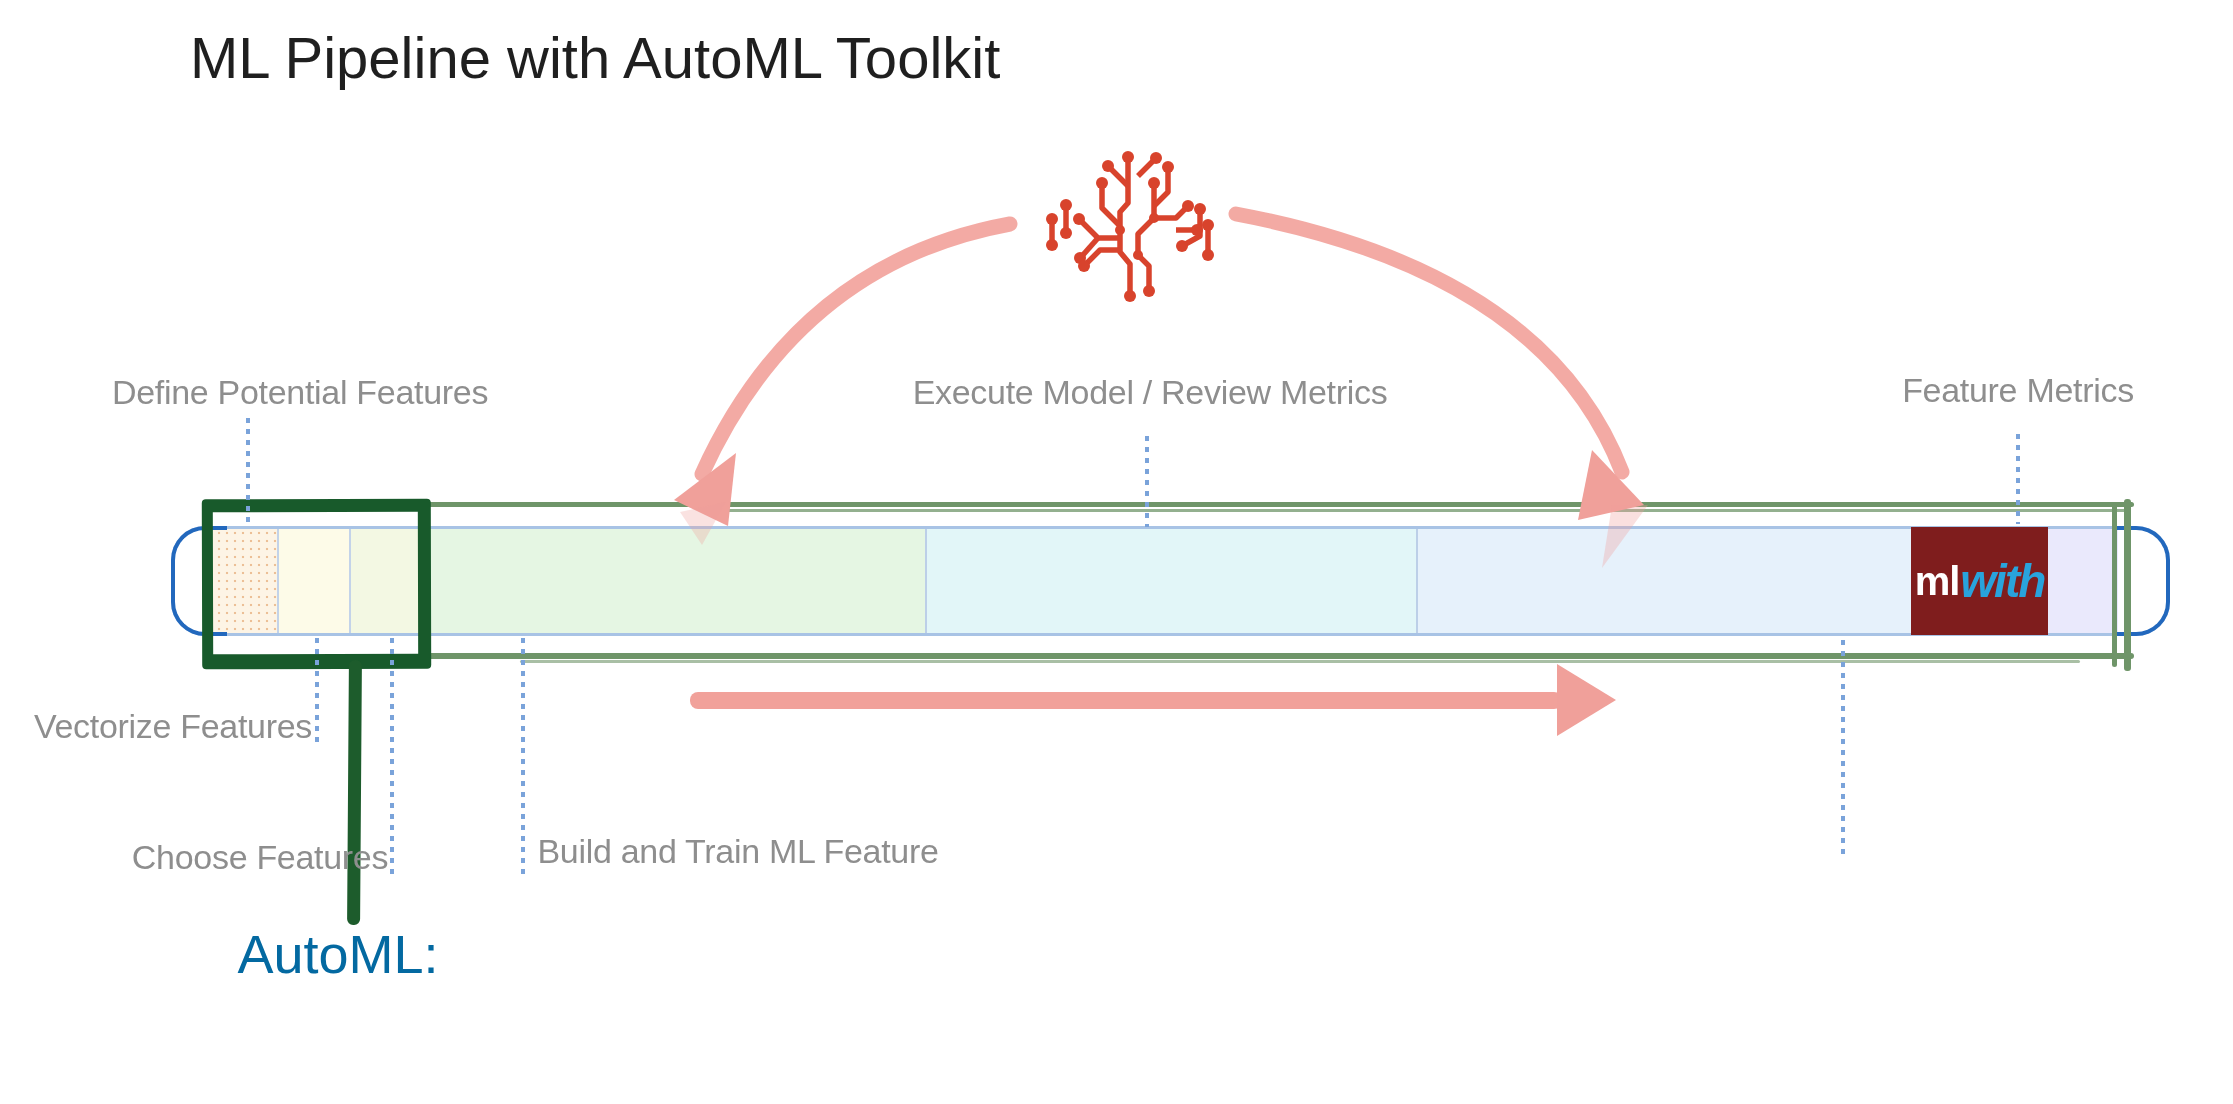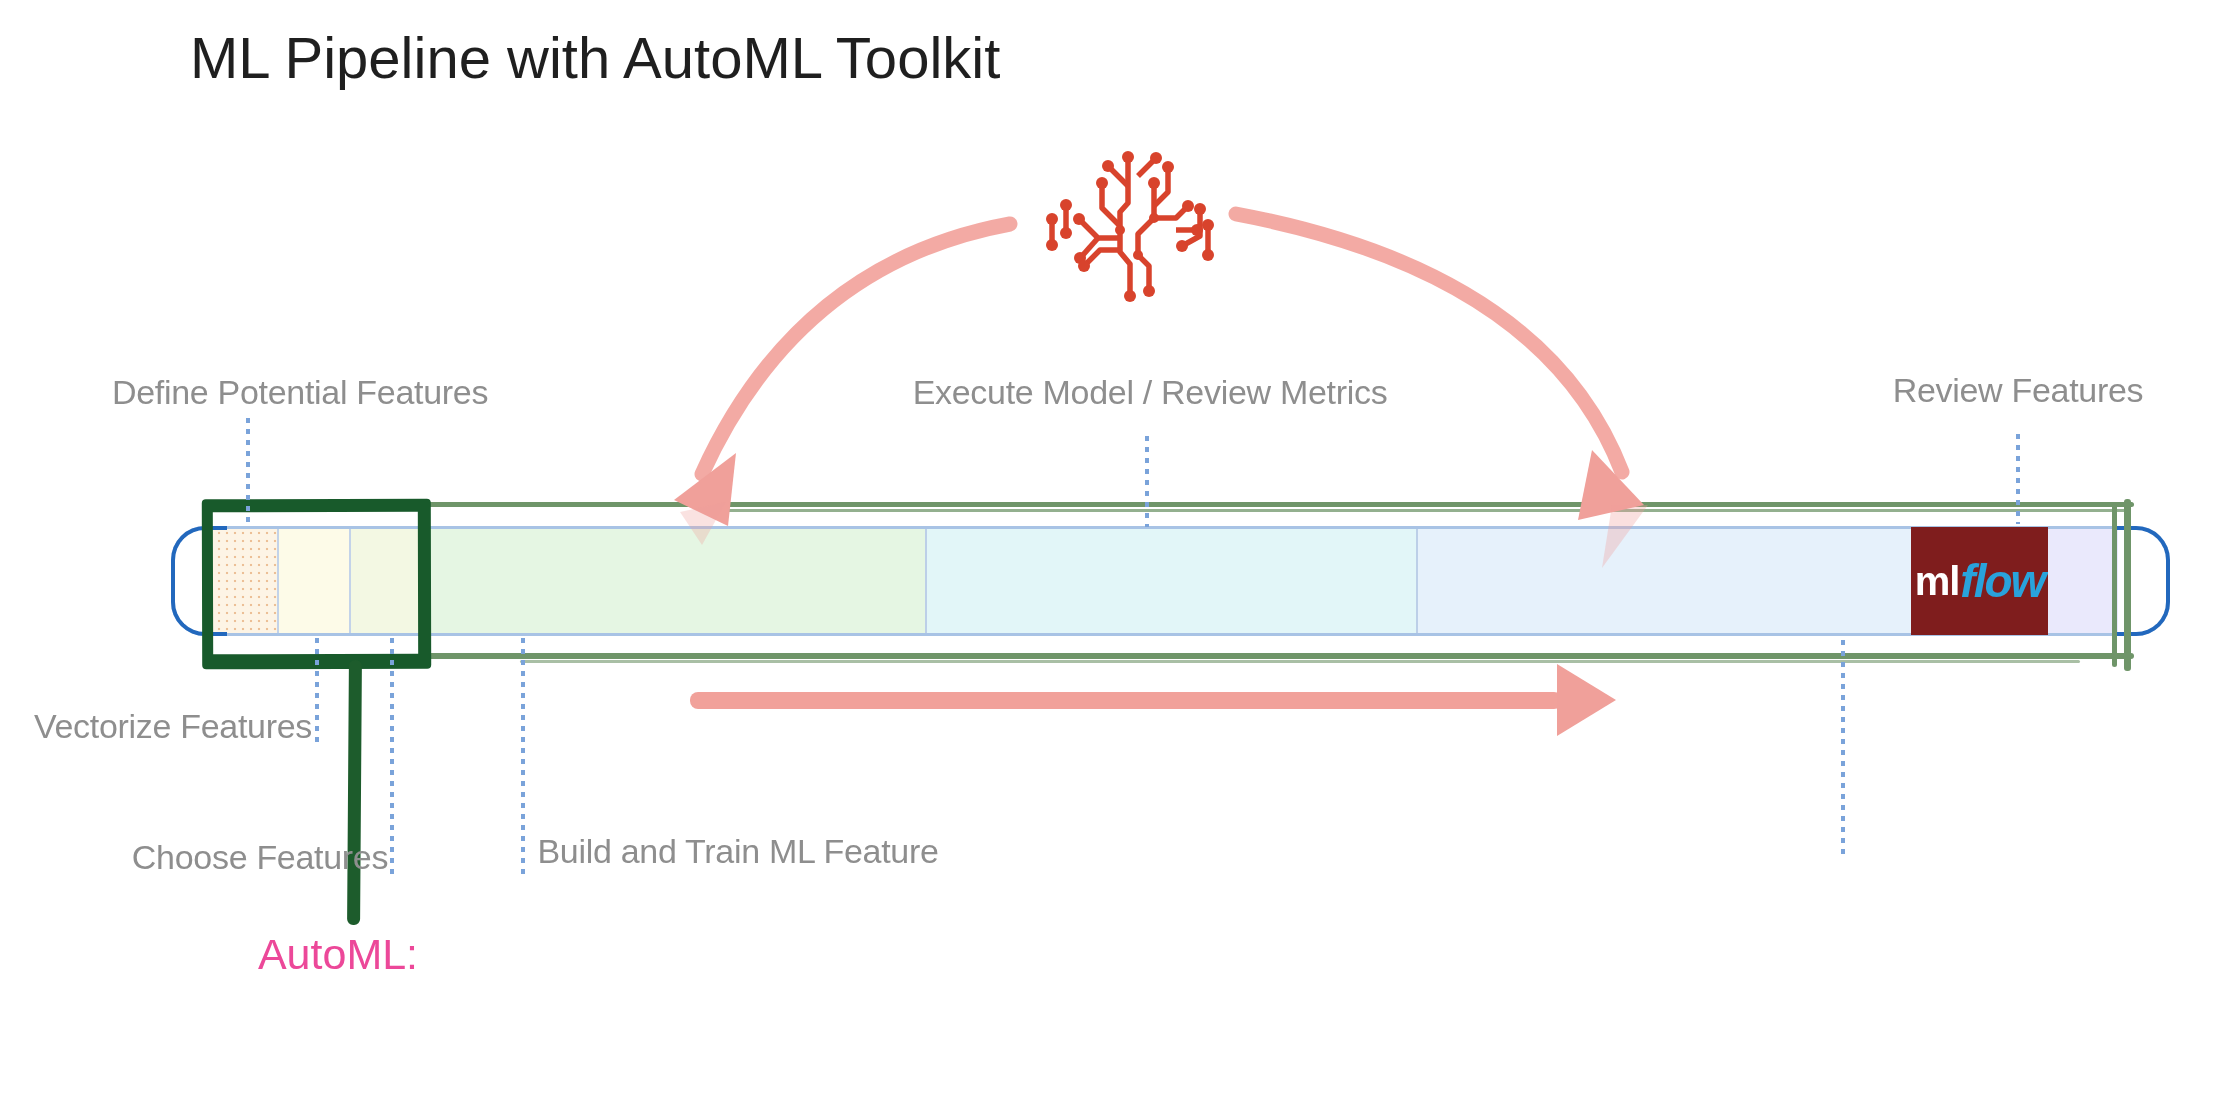--- a/index.html
+++ b/index.html
@@ -1,21 +1,21 @@
 <!DOCTYPE html>
 <html><head>
 <meta charset="utf-8">
 <style>
   html,body{margin:0;padding:0;background:#ffffff;}
   #canvas{position:relative;width:2233px;height:1104px;background:#ffffff;overflow:hidden;
           font-family:Liberation Sans, sans-serif;}
   .abs{position:absolute;}
   .title{left:190px;top:24px;font-size:58px;font-weight:300;color:#1f1f1f;letter-spacing:0px;white-space:nowrap;}
   .glabel{color:#8e8e8e;font-size:34px;font-weight:400;white-space:nowrap;transform:translateX(-50%);letter-spacing:-0.3px;}
-  .greentext{color:#ec4899;font-size:43px;font-weight:400;white-space:nowrap;text-align:center;line-height:82px;transform:translateX(-50%);}
+  .greentext{color:#0369a1;font-size:54px;font-weight:400;white-space:nowrap;text-align:center;line-height:82px;transform:translateX(-50%);}
   
   .pipe-outline{left:171px;top:526px;width:1999px;height:110px;border:3px solid #a8c3e5;border-radius:34px;box-sizing:border-box;}
   .cap-left{left:171px;top:526px;width:56px;height:110px;border:4px solid #2268bd;border-right:none;
             border-radius:34px 0 0 34px;box-sizing:border-box;}
   .cap-right{left:2114px;top:526px;width:56px;height:110px;border:4px solid #2268bd;border-left:none;
              border-radius:0 34px 34px 0;box-sizing:border-box;}
   .seg{top:529px;height:104px;}
   .seg-dotted{left:207px;width:72px;background-color:#fdf4e5;
       background-image:radial-gradient(#ecbf96 1.2px,transparent 1.6px);background-size:8px 8px;
       border-right:2px solid #c3d3e9;box-sizing:border-box;}
@@ -53,21 +53,21 @@
 
   <div class="abs pipe-outline"></div>
   <div class="abs seg seg-dotted"></div>
   <div class="abs seg seg-yellow"></div>
   <div class="abs seg seg-yellowgreen"></div>
   <div class="abs seg seg-green"></div>
   <div class="abs seg seg-cyan"></div>
   <div class="abs seg seg-blue"></div>
   <div class="abs seg seg-mlflow">
     <span class="mlflow-ml">ml</span>
-      <span class="mlflow-flow">flow</span>
+      <span class="mlflow-flow">with</span>
   </div>
   <div class="abs seg seg-lavender"></div>
   <div class="abs cap-left"></div>
   <div class="abs cap-right"></div>
 
   <div class="abs sage sage-top-a"></div>
   <div class="abs sage sage-top-b"></div>
   <div class="abs sage sage-bottom-a"></div>
   <div class="abs sage sage-bottom-b"></div>
   <div class="abs sage sage-right-a"></div>
@@ -79,21 +79,21 @@
   <div class="abs dotline" style="left:246px;top:418px;height:109px;"></div>
   <div class="abs dotline" style="left:1145px;top:436px;height:91px;"></div>
   <div class="abs dotline" style="left:2016px;top:434px;height:90px;"></div>
   <div class="abs dotline" style="left:315px;top:638px;height:108px;"></div>
   <div class="abs dotline" style="left:390px;top:638px;height:242px;"></div>
   <div class="abs dotline" style="left:521px;top:638px;height:242px;"></div>
   <div class="abs dotline" style="left:1841px;top:640px;height:216px;"></div>
 
   <div class="abs glabel" style="left:1150px;top:373px;">Execute Model / Review Metrics</div>
   <div class="abs glabel" style="left:300px;top:373px;">Define Potential Features</div>
-  <div class="abs glabel" style="left:2018px;top:371px;">Review Features</div>
+  <div class="abs glabel" style="left:2018px;top:371px;">Feature Metrics</div>
   <div class="abs glabel" style="left:173px;top:707px;">Vectorize Features</div>
   <div class="abs glabel" style="left:260px;top:838px;">Choose Features</div>
   <div class="abs glabel" style="left:738px;top:832px;">Build and Train ML Feature</div>
 
   <div class="abs greentext" style="left:338px;top:913px;">
     <div>AutoML:</div>
   </div>
 
   <svg class="abs deco" width="2233" height="1104" viewBox="0 0 2233 1104">
 

